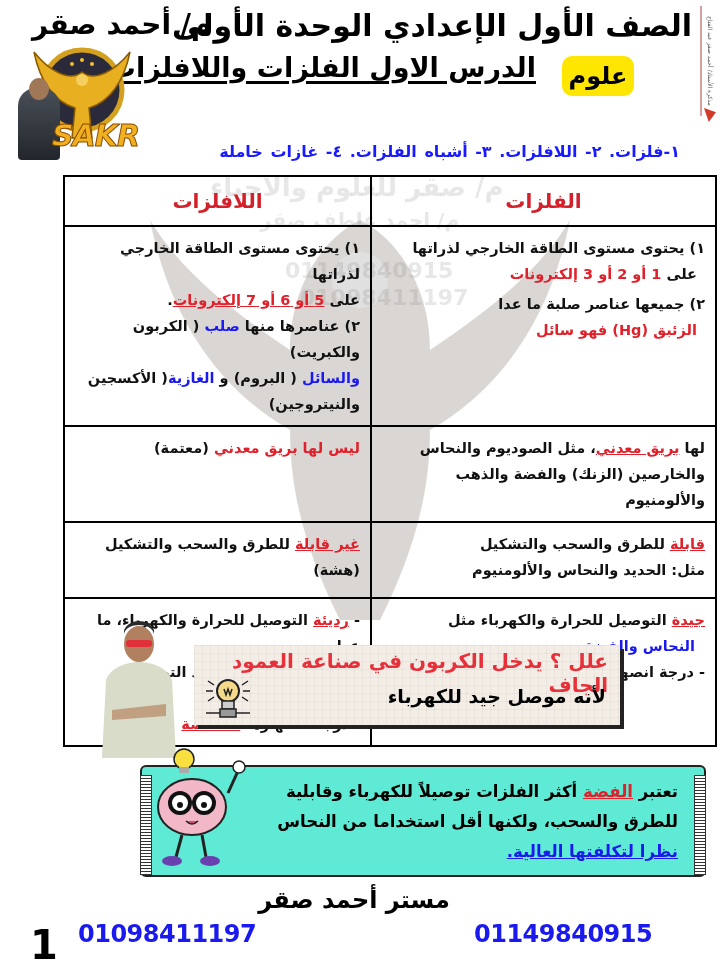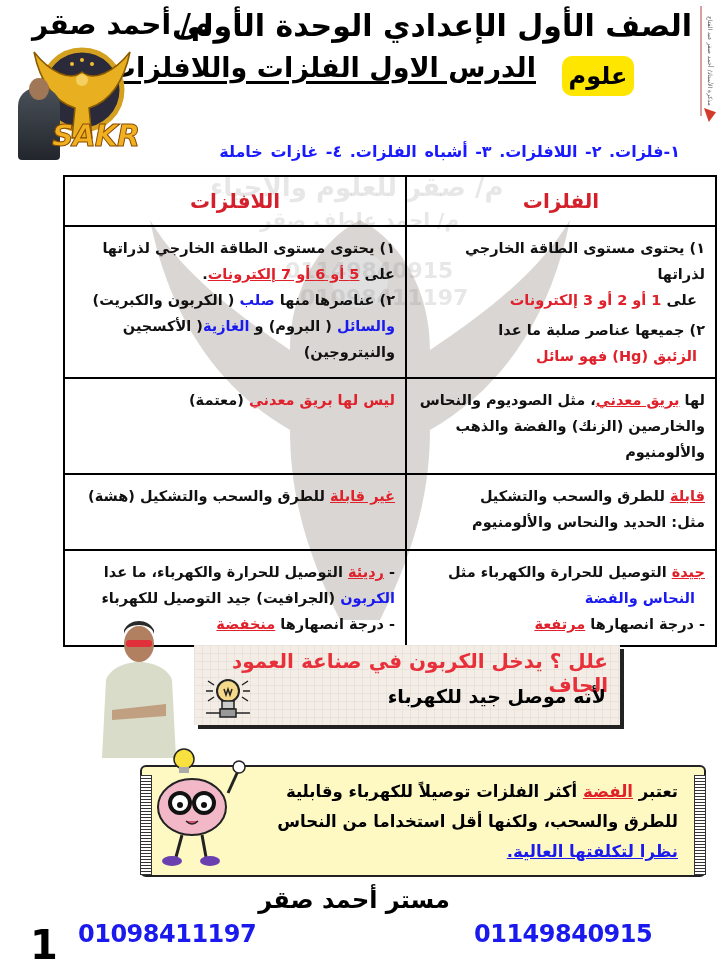--- a/index.html
+++ b/index.html
@@ -26,35 +26,35 @@
   .logo-person::before { content: ""; position: absolute; left: 11px; top: -10px; width: 20px; height: 22px; border-radius: 50%; background: #a07858; }
   .sakr-text { position: absolute; left: 52px; top: 118px; font-size: 30px; font-weight: bold; color: #f0b020; font-style: italic; -webkit-text-stroke: 1px #8a4a00; letter-spacing: -1px; }
 
   .intro { position: absolute; right: 26px; top: 104px; font-size: 19px; direction: rtl; color: #000; }
   .categories { position: absolute; right: 40px; top: 142px; font-size: 16px; direction: rtl; color: #1a1aff; word-spacing: 2px; }
 
   
   .tbl { position: absolute; left: 63px; top: 175px; width: 654px; border: 2px solid #000; border-collapse: collapse; direction: rtl; }
   .tbl td { border: 2px solid #000; vertical-align: top; padding: 8px 10px; font-size: 14.5px; line-height: 26px; color: #111; background: transparent; }
   .tbl th { border: 2px solid #000; font-size: 20px; color: #d3202a; height: 50px; font-weight: bold; }
-  .col-r { width: 310px; }
+  .col-r { width: 345px; }
   .red { color: #e0202a; }
   .blue { color: #1a1aee; }
   .ul { text-decoration: underline; }
 
   
   .why-box { position: absolute; left: 194px; top: 645px; width: 426px; height: 80px; background: #f3ede6; box-shadow: 4px 4px 0 #222; background-image: linear-gradient(rgba(0,0,0,0.04) 1px, transparent 1px), linear-gradient(90deg, rgba(0,0,0,0.04) 1px, transparent 1px); background-size: 8px 8px; }
   .why-q { position: absolute; right: 12px; top: 4px; font-size: 20px; color: #e8303a; direction: rtl; font-weight: bold; }
   .why-a { position: absolute; right: 14px; top: 40px; font-size: 19px; color: #000; direction: rtl; font-weight: bold; }
   .bulb-icon { position: absolute; left: 10px; top: 30px; width: 48px; height: 44px; }
 
   .teacher-photo { position: absolute; left: 98px; top: 620px; width: 82px; height: 138px; }
 
   
-  .scroll { position: absolute; left: 140px; top: 765px; width: 566px; height: 112px; border: 2px solid #222; border-radius: 6px; background: #fef9c3; }
+  .scroll { position: absolute; left: 140px; top: 765px; width: 566px; height: 112px; border: 2px solid #222; border-radius: 6px; background: #5eead4; }
   .scroll-roll-l, .scroll-roll-r { position: absolute; top: 8px; width: 12px; height: 100px; background: repeating-linear-gradient(#fff 0 2px, #333 2px 3px); border: 1px solid #333; }
   .scroll-roll-l { left: -2px; }
   .scroll-roll-r { right: -2px; }
   .scroll-text { position: absolute; right: 26px; top: 10px; width: 440px; font-size: 16.5px; line-height: 30px; color: #000; direction: rtl; text-align: right; }
   .brain-icon { position: absolute; left: 146px; top: 745px; width: 104px; height: 130px; }
 
   
   .signature { position: absolute; left: 0; right: 12px; top: 886px; text-align: center; font-size: 24px; direction: rtl; color: #000; }
   .phone-l { position: absolute; left: 78px; top: 920px; font-size: 24px; color: #1a1aee; font-weight: bold; letter-spacing: -0.5px; }
   .phone-r { position: absolute; left: 474px; top: 920px; font-size: 24px; color: #1a1aee; font-weight: bold; letter-spacing: -0.5px; }

